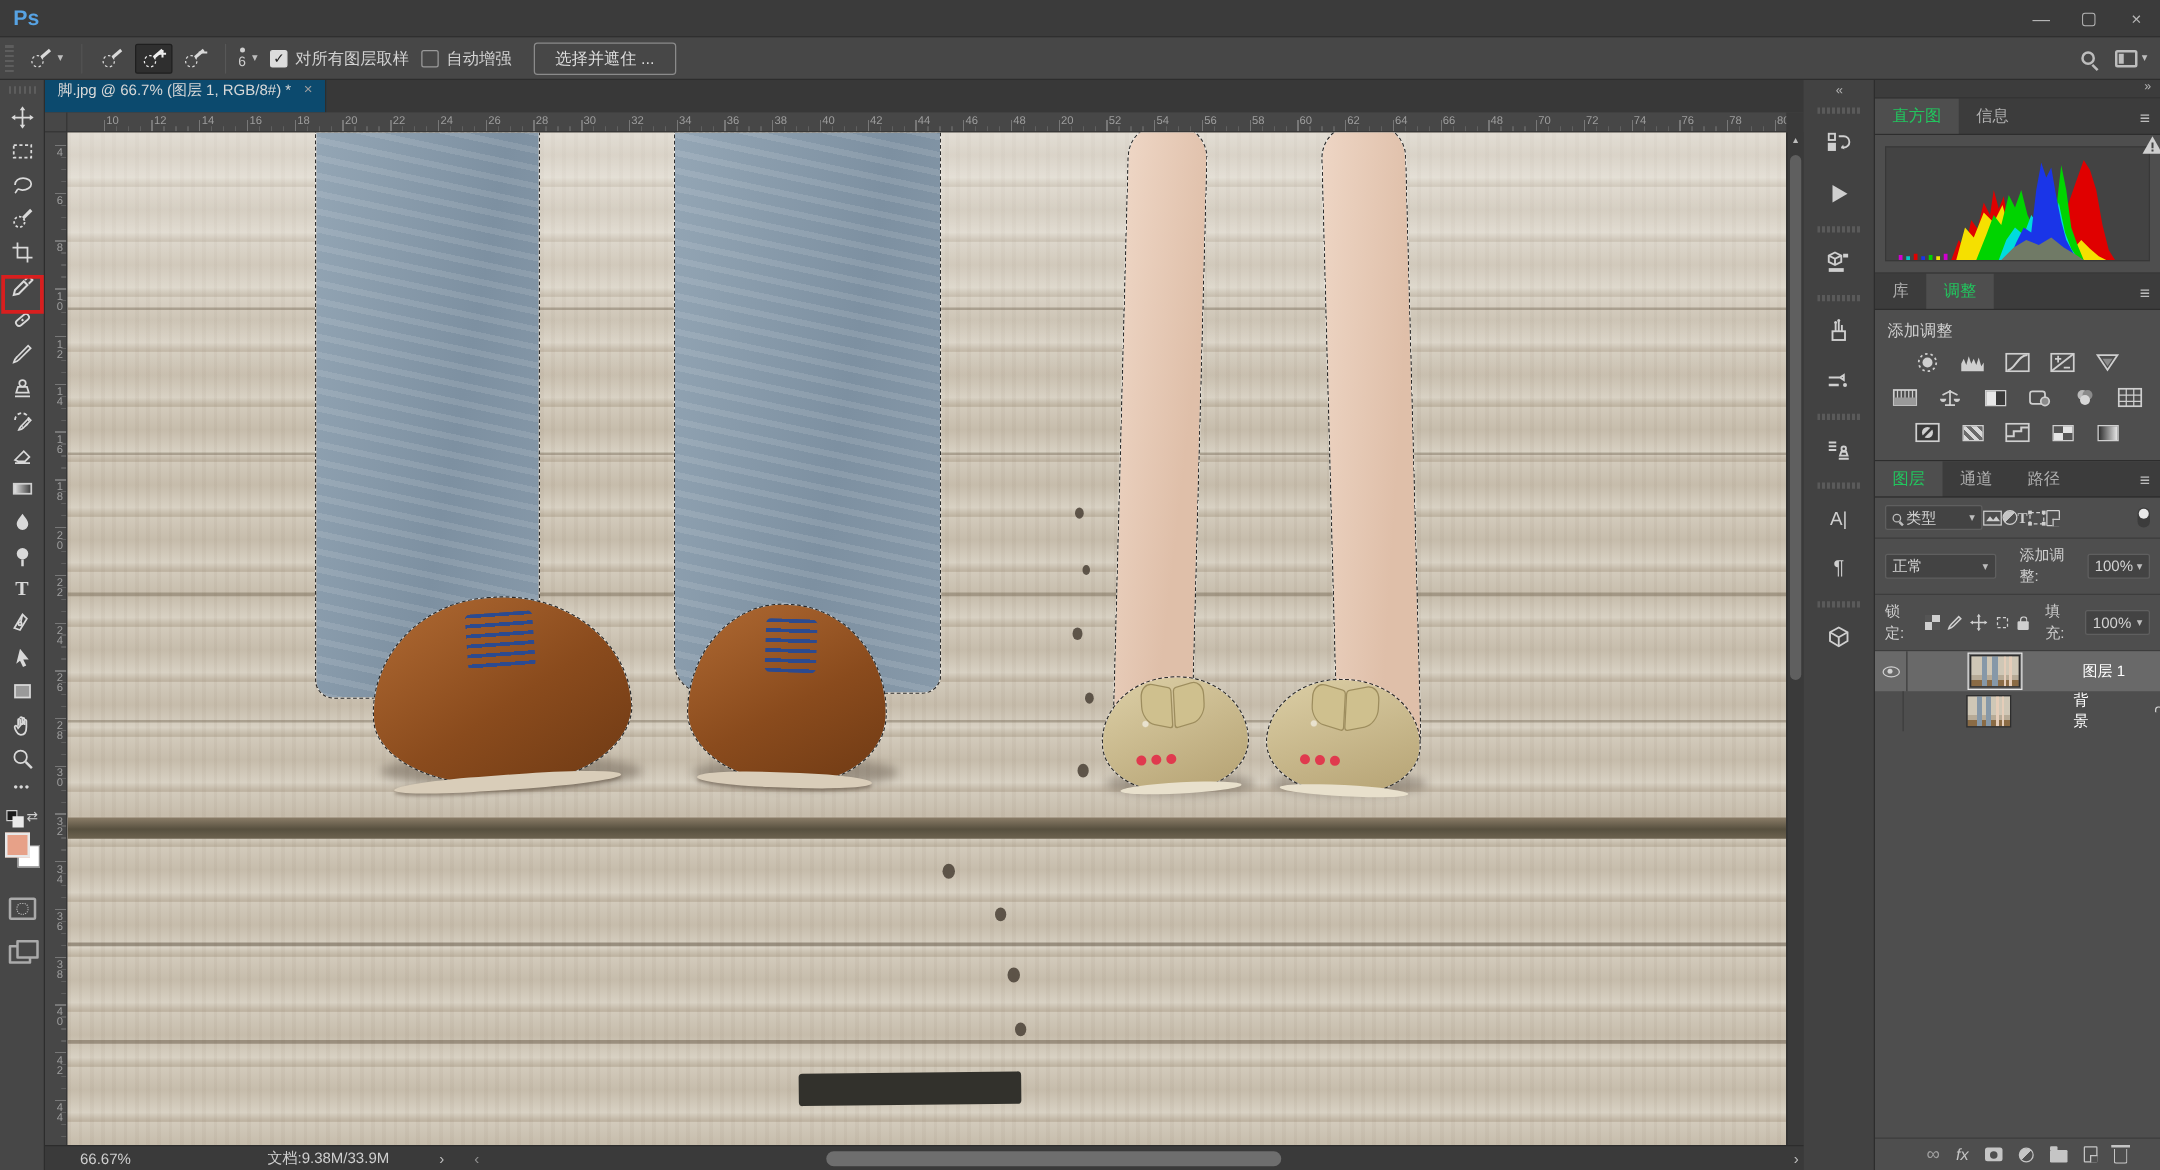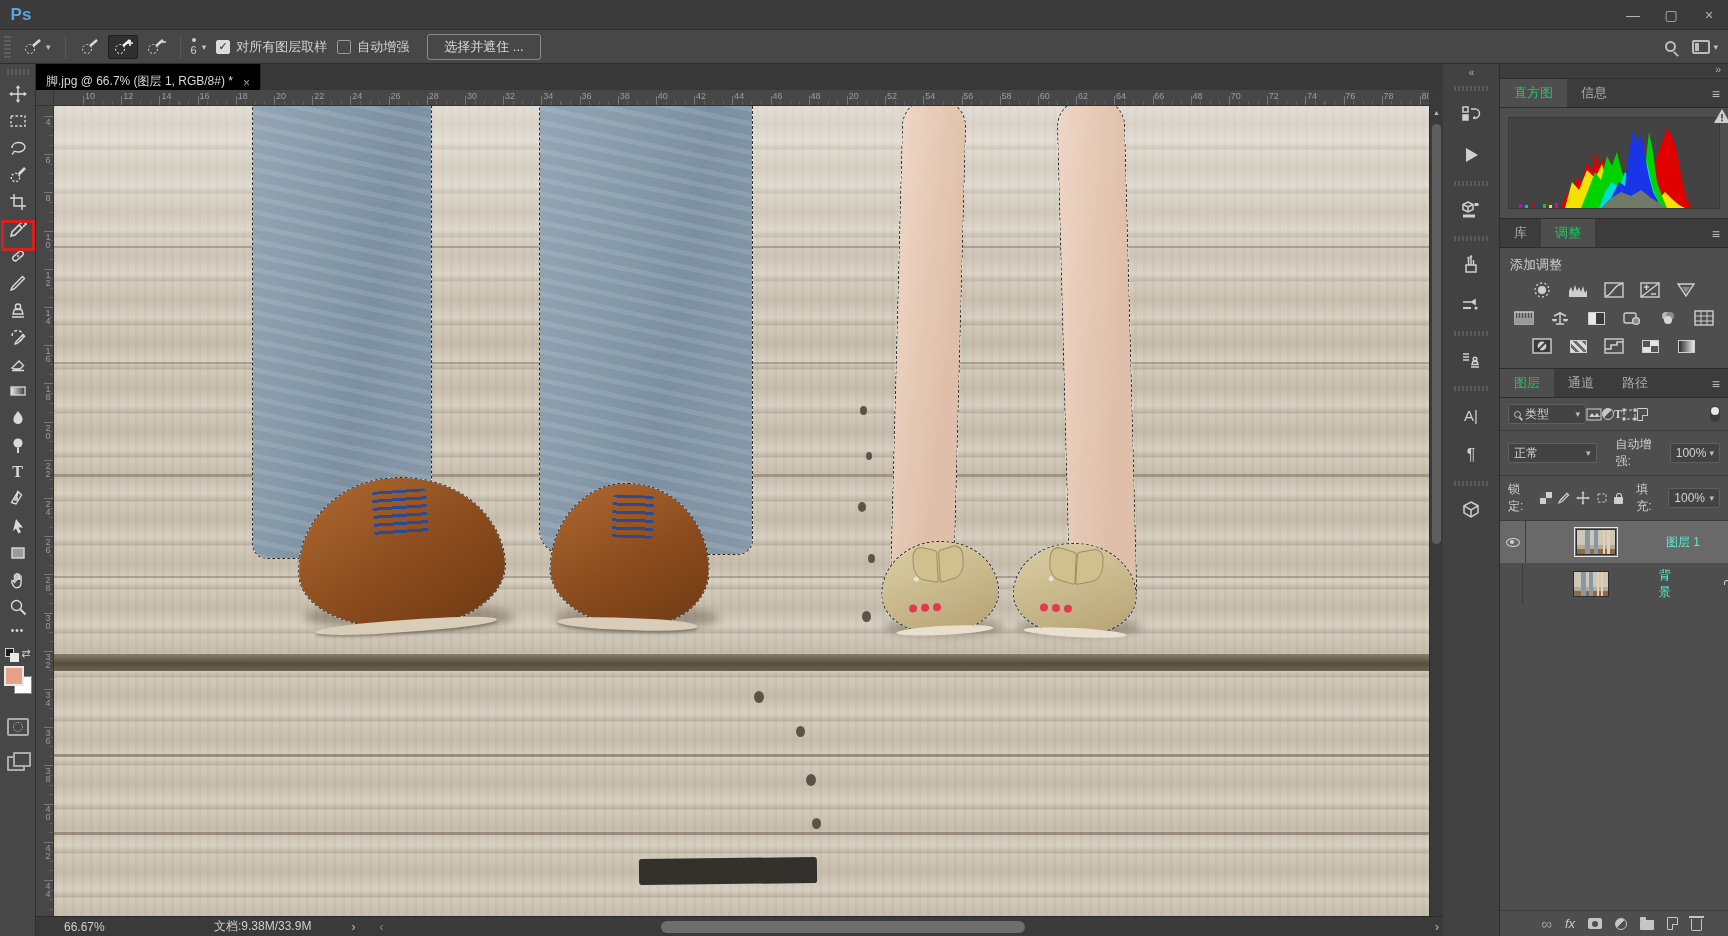--- a/index.html
+++ b/index.html
@@ -56,21 +56,21 @@
   .bg-swatch { position:absolute; left:11px; top:10px; width:18px; height:18px; background:#fff; border:1px solid #888; }
   .qmask { width:22px; height:18px; border:2px solid #aaa; border-radius:2px; margin-top:22px;
     display:flex; align-items:center; justify-content:center; }
   .qmask i { width:10px; height:10px; border:1px dotted #bbb; border-radius:50%; }
   .smode { width:22px; height:16px; position:relative; margin-top:16px; }
   .smode::before { content:''; position:absolute; left:0; top:4px; width:14px; height:11px; border:2px solid #aaa; border-radius:1px; }
   .smode::after { content:''; position:absolute; left:6px; top:0; width:14px; height:11px; border:2px solid #aaa; background:#474747; border-radius:1px; }
 
   
   .tabbar { position:absolute; left:36px; top:64px; width:1407px; height:26px; background:#383838; display:flex; }
-  .doctab { background:#000000; display:flex; align-items:flex-end; padding:0 10px; font-size:12px; color:#d8d8d8;
+  .doctab { background:#0c4a6e; display:flex; align-items:flex-start; padding:0 10px; font-size:12px; color:#d8d8d8;
     border-right:1px solid #2d2d2d; }
   .tabclose { margin-left:10px; color:#9f9f9f; font-size:12px; }
 
   
   .canvas-wrap { position:absolute; left:36px; top:90px; width:1407px; bottom:0; background:#3a3a3a; }
   .ruler-corner { position:absolute; left:0; top:0; width:18px; height:16px; background:#474747; border-right:1px solid #333; border-bottom:1px solid #333; }
   .ruler.top { position:absolute; left:18px; top:0; right:14px; height:16px; background:#474747; border-bottom:1px solid #333;
     display:flex; padding-left:29px; overflow:hidden;
     background-image:repeating-linear-gradient(90deg,#777 0 1px,transparent 1px 38.2px),
                      repeating-linear-gradient(90deg,#606060 0 1px,transparent 1px 9.55px);
@@ -175,21 +175,21 @@
   .toggle::after { content:''; position:absolute; left:1px; top:1px; width:8px; height:8px; background:#e8e8e8; border-radius:50%; }
   .blend-row,.lock-row { display:flex; align-items:center; padding:5px 8px; gap:5px; font-size:12px; color:#cfcfcf; border-bottom:1px solid #3d3d3d; }
   .dd { display:flex; align-items:center; justify-content:space-between; background:#434343; border:1px solid #5f5f5f;
     border-radius:2px; height:20px; padding:0 5px; font-size:12px; color:#d3d3d3; }
   .dd.blend { width:92px; }
   .dd.val { width:52px; }
   .lk { color:#cfcfcf; display:flex; align-items:center; }
   .checker { width:12px; height:12px; background:conic-gradient(#cfcfcf 0 25%,#555 0 50%,#cfcfcf 0 75%,#555 0); }
   .lockic { width:9px; height:7px; background:#cfcfcf; border-radius:1px; position:relative; margin-top:4px; }
   .lockic::before { content:''; position:absolute; left:1.5px; top:-4px; width:4px; height:4px; border:1.5px solid #cfcfcf; border-bottom:none; border-radius:3px 3px 0 0; }
-  .layer-row { display:flex; align-items:center; height:42px; padding:0 6px 0 0; font-size:12px; color:#5eead4;gap:42px; }
+  .layer-row { display:flex; align-items:center; height:32px; padding:0 6px 0 0; font-size:12px; color:#ffffff;gap:42px; }
   .layer-row.selected { background:#696969; }
   .eye-cell { width:26px; height:100%; display:flex; align-items:center; justify-content:center; border-right:1px solid #3d3d3d; }
   .eye { width:14px; height:9px; border:1.5px solid #d0d0d0; border-radius:50%; position:relative; }
   .eye::after { content:''; position:absolute; left:3.5px; top:1px; width:4px; height:4px; background:#d0d0d0; border-radius:50%; }
   .eye-empty { width:14px; height:10px; }
   .thumb { width:40px; height:26px; margin:0 8px 0 8px; border:1px solid #2e2e2e;
     background:linear-gradient(180deg,#cfc7b6 0 62%,#b7ab97 62% 78%,#8a6b45 78%);
     background-image:linear-gradient(90deg,rgba(0,0,0,0) 0 22%,#8698a8 22% 34%,rgba(0,0,0,0) 34% 44%,#8698a8 44% 56%,rgba(0,0,0,0) 56% 68%,#e5cdb9 68% 74%,rgba(0,0,0,0) 74% 80%,#e5cdb9 80% 86%,rgba(0,0,0,0) 86%),
       linear-gradient(180deg,#cfc7b6 0 62%,#b7ab97 62% 78%,#8a6b45 78%); }
   .thumb.sel { outline:1px solid #e8e8e8; outline-offset:1px; }
@@ -784,21 +784,21 @@
         <span class="f-ic">
             <span class="newpage" style="border-color:#cfcfcf;"></span>
           </span>
         <span class="toggle"></span>
       </div>
       <div class="blend-row">
         <div class="dd blend">
           <span>正常</span>
           <span class="caret">▾</span>
         </div>
-        <span style="margin-left:14px;">自动增强:</span>
+        <span style="margin-left:14px;">添加调整:</span>
         <div class="dd val">
           <span>100%</span>
           <span class="caret">▾</span>
         </div>
       </div>
       <div class="lock-row">
         <span>锁定:</span>
         <span class="lk">
             <span class="checker"></span>
           </span>

